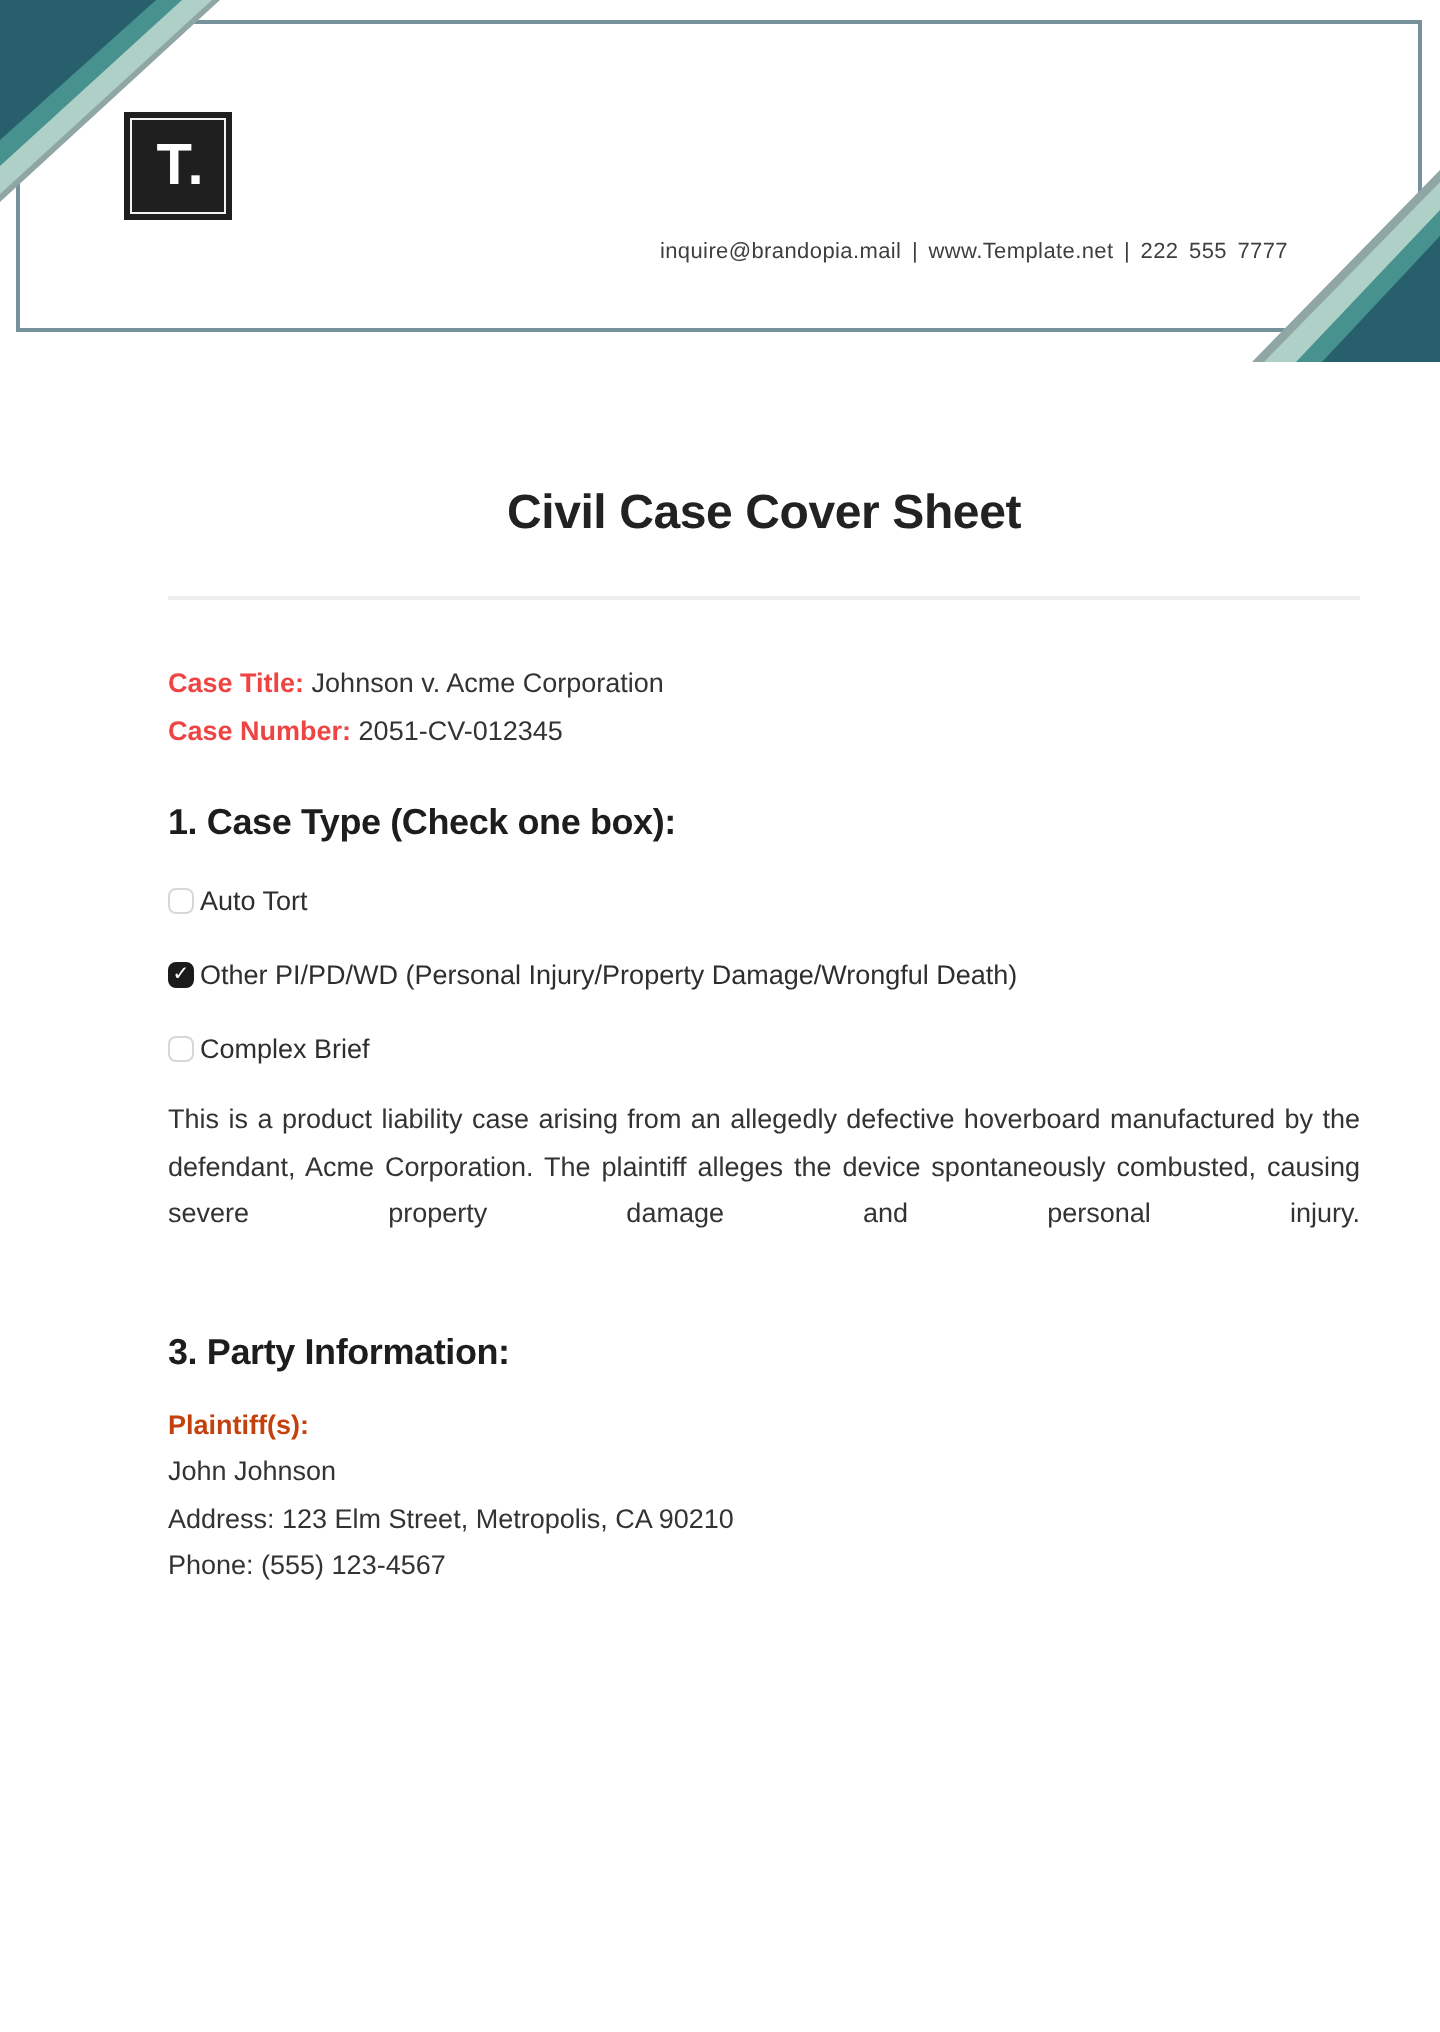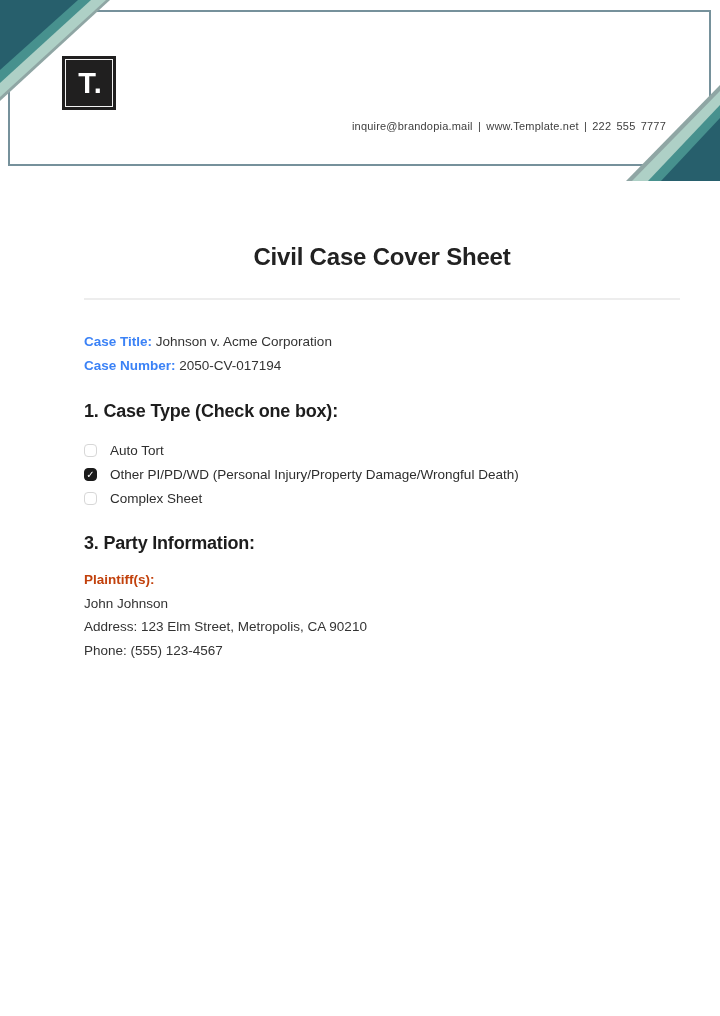--- a/index.html
+++ b/index.html
@@ -24,44 +24,44 @@
   .br-dark  { clip-path:polygon(661px 181px, 720px 181px, 720px 118px); background:#275f6c; }
 
   .logo {
     position:absolute; left:62px; top:56px; width:54px; height:54px;
     background:#201f1f; z-index:3; display:flex; align-items:center; justify-content:center;
   }
   .logo::before { content:""; position:absolute; inset:3px; border:1.5px solid #f2f2f2; }
   .logo-t { color:#ffffff; font-size:29px; font-weight:800; letter-spacing:1px; padding-left:3px; line-height:1; }
 
   .contact {
-    position:absolute; right:54px; top:120px; z-index:3;
+    position:absolute; right:76px; top:120px; z-index:3;
     font-size:11px; color:#3e3e3e; letter-spacing:0.2px; word-spacing:2px;
   }
 
   
   .content { padding:0 40px 0 84px; }
   .doc-title {
     margin:52px 0 0; text-align:center;
     font-size:24px; line-height:30px; font-weight:700; color:#222222; letter-spacing:-0.2px;
   }
   .divider { border:none; border-top:2px solid #ededed; margin:26px 0 0; }
 
   .case-info { margin-top:30px; font-size:13.5px; line-height:24px; color:#333333; }
-  .case-info b { color:#3b82f6; }
+  .case-info b { color:#ef4444; }
 
   h2.section-heading {
     font-size:18px; line-height:26px; font-weight:700; color:#1d1d1d; letter-spacing:-0.2px;margin-top:20px;
   }
   .sec1-heading { margin-top:52px; }
   .sec2-heading { margin-top:60px; }
   .sec3-heading { margin-top:52px; }
 
   .checklist { margin-top:15px; }
-  .check-row { display:flex; align-items:center; gap:13px; height:23.7px; }
+  .check-row { display:flex; align-items:center; gap:3px; height:23.7px;margin-top:13px; }
   .checkbox {
     width:13px; height:13px; flex:0 0 13px; border:1.5px solid #d7d7d7; border-radius:4px;
     background:#ffffff; display:flex; align-items:center; justify-content:center; cursor:pointer;
   }
   .check-glyph { display:none; font-size:10px; font-weight:700; color:#ffffff; line-height:1; }
   .checkbox.checked { background:#1b1b1b; border-color:#1b1b1b; }
   .checkbox.checked .check-glyph { display:block; }
   .check-label { font-size:13.5px; color:#2e2e2e; }
 
   .description { margin-top:12px; font-size:13.5px; line-height:23.7px; color:#333333;
@@ -93,41 +93,42 @@
   </div>
   <div class="contact">inquire@brandopia.mail | www.Template.net | 222 555 7777</div>
 </header>
 
 <main class="content">
   <h1 class="doc-title">Civil Case Cover Sheet</h1>
   <hr class="divider">
 
   <div class="case-info">
     <p><b>Case Title:</b> <span>Johnson v. Acme Corporation</span></p>
-    <p><b>Case Number:</b> <span>2050-CV-017194</span></p>
+    <p><b>Case Number:</b> <span>2051-CV-012345</span></p>
   </div>
 
   <h2 class="section-heading sec1-heading">1. Case Type (Check one box):</h2>
   <div class="checklist">
     <div class="check-row">
       <span class="checkbox"></span>
       <span class="check-label">Auto Tort</span>
     </div>
     <div class="check-row">
       <span class="checkbox checked">
           <span class="check-glyph">✓</span>
         </span>
       <span class="check-label">Other PI/PD/WD (Personal Injury/Property Damage/Wrongful Death)</span>
     </div>
     <div class="check-row">
       <span class="checkbox"></span>
-      <span class="check-label">Complex Sheet</span>
+      <span class="check-label">Complex Brief</span>
     </div>
   </div>
 
+  <p class="description">This is a product liability case arising from an allegedly defective hoverboard manufactured by the defendant, Acme Corporation. The plaintiff alleges the device spontaneously combusted, causing severe property damage and personal injury.</p>
 
   <h2 class="section-heading sec3-heading">3. Party Information:</h2>
   <div class="party">
     <p class="party-label">Plaintiff(s):</p>
     <p>John Johnson</p>
     <p>Address: 123 Elm Street, Metropolis, CA 90210</p>
     <p>Phone: (555) 123-4567</p>
   </div>
 </main>
 

